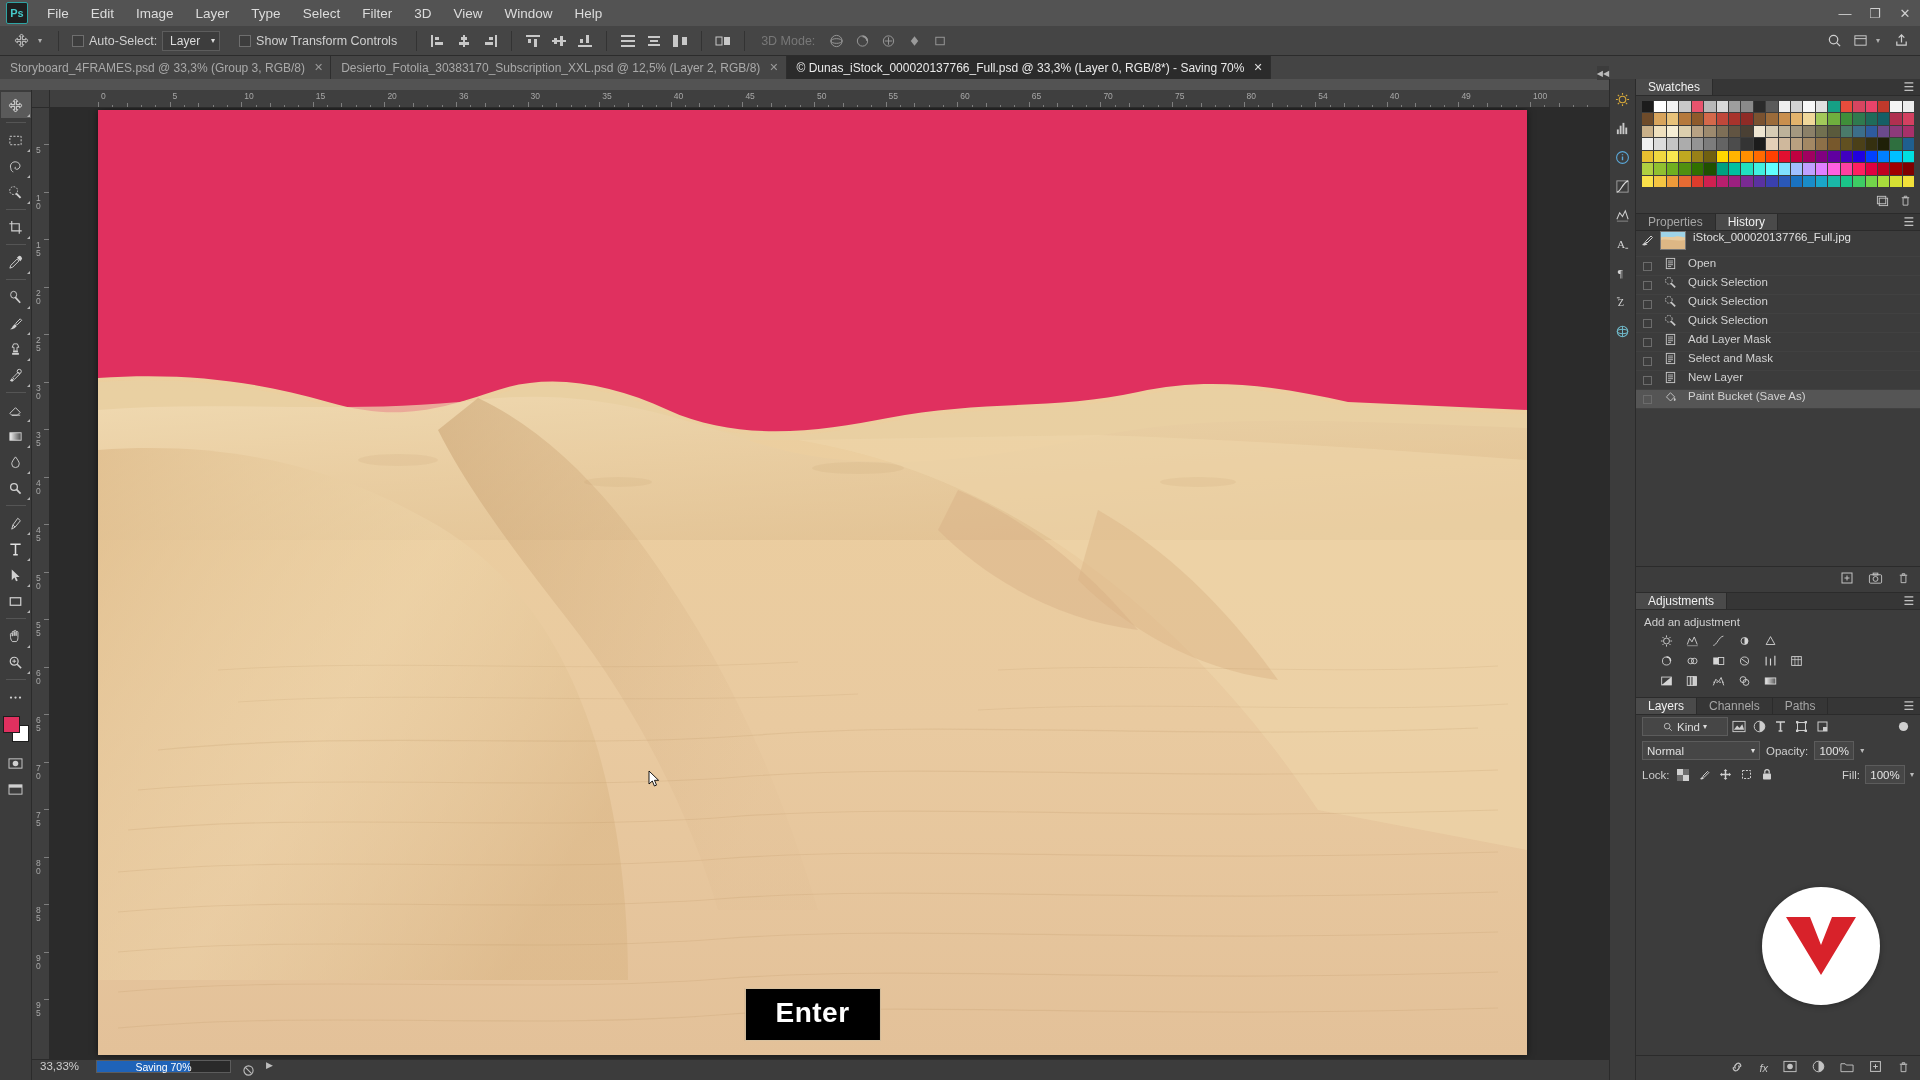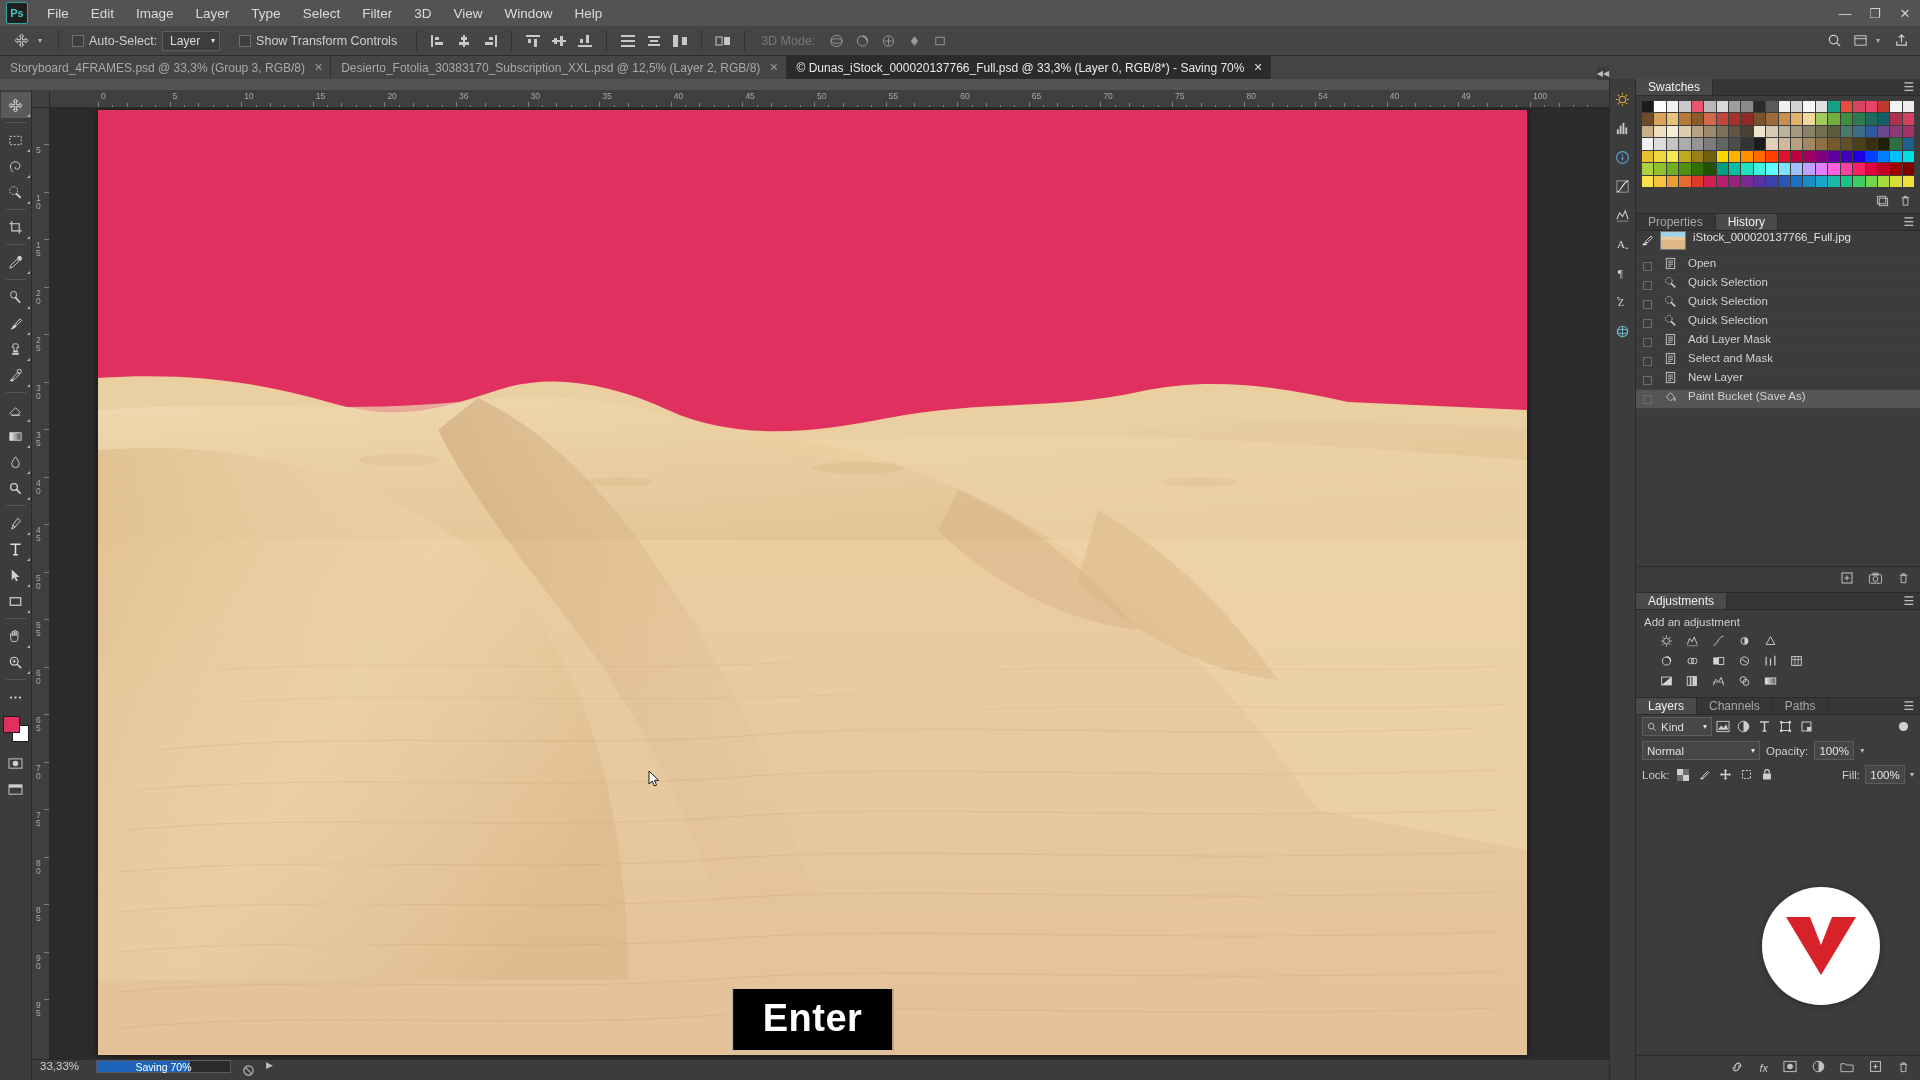--- a/index.html
+++ b/index.html
@@ -87,21 +87,21 @@
   .vtick b { position:absolute; left:4px; top:2px; font-size:8.5px; font-weight:normal;
     color:#a8a8a8; width:8px; line-height:8px; word-break:break-all; }
 
   
   .workarea { position:absolute; left:50px; top:108px; width:1573px; height:960px;
     background:#2b2b2b; overflow:hidden; }
   .doc { position:absolute; left:48px; top:2px; width:1429px; height:945px;
     box-shadow:0 0 7px rgba(0,0,0,.55); overflow:hidden; background:#e8c99a; }
   .dunes { position:absolute; left:0; top:0; width:100%; height:100%; }
   .enter-btn { position:absolute; left:50%; top:878px; transform:translateX(-50%);
-    background:#000; color:#fff; font-size:38px; font-weight:bold;
+    background:#000; color:#fff; font-size:28px; font-weight:bold;
     padding:10px 30px 13px; letter-spacing:.5px; line-height:1;
     border:1px solid #d9c2a0; }
   .cursor { position:absolute; left:550px; top:660px; width:12px; height:18px; }
 
   
   .statusbar { position:absolute; left:32px; bottom:0; width:1591px; height:21px;
     background:#3c3c3c; border-top:1px solid #2b2b2b; display:flex; 
     gap:0; font-size:11.5px; color:#cfcfcf; }
   .zoomfield { width:60px; padding-left:8px; }
   .progwrap { position:relative; width:135px; height:13px; background:#2a2a2a;
@@ -163,22 +163,22 @@
   .adj-body { background:#3c3c3c; padding:6px 0 8px; }
   .adj-title { font-size:11.5px; color:#d0d0d0; padding:0 0 6px 8px; }
   .adj-grid { display:flex; flex-direction:column; gap:5px; padding-left:22px; }
   .adj-row { display:flex; gap:9px; }
   .adj-btn { width:17px; height:15px; display:flex; align-items:center; justify-content:center;
     color:#d6d6d6; }
 
   
   .lay-body { background:#3c3c3c; flex:1; display:flex; flex-direction:column; }
   .lay-filter { height:24px; display:flex; align-items:center; gap:0; padding:0 6px; }
-  .kind-sel { height:19px; width:70px; background:#464646; border:1px solid #5c5c5c;
-    display:flex; align-items:center; font-size:11.5px; color:#ddd; padding:0 4px;
+  .kind-sel { height:19px; width:86px; background:#464646; border:1px solid #5c5c5c;
+    display:flex; align-items:center; font-size:11.5px; color:#ddd; padding:0 20px;
     justify-content:space-between; }
   .lfi { width:21px; height:19px; display:flex; align-items:center; justify-content:center;
     color:#cdcdcd; }
   .lay-blend { height:24px; display:flex; align-items:center; gap:6px; padding:0 6px; }
   .blend-sel { height:19px; width:118px; background:#464646; border:1px solid #5c5c5c;
     display:flex; align-items:center; font-size:11.5px; color:#e0e0e0; padding:0 4px;
     justify-content:space-between; }
   .num-field { height:19px; width:40px; background:#464646; border:1px solid #5c5c5c;
     font-size:11.5px; color:#e4e4e4; display:flex; align-items:center; justify-content:center; }
   .lay-lock { height:24px; display:flex; align-items:center; gap:0; padding:0 6px;

